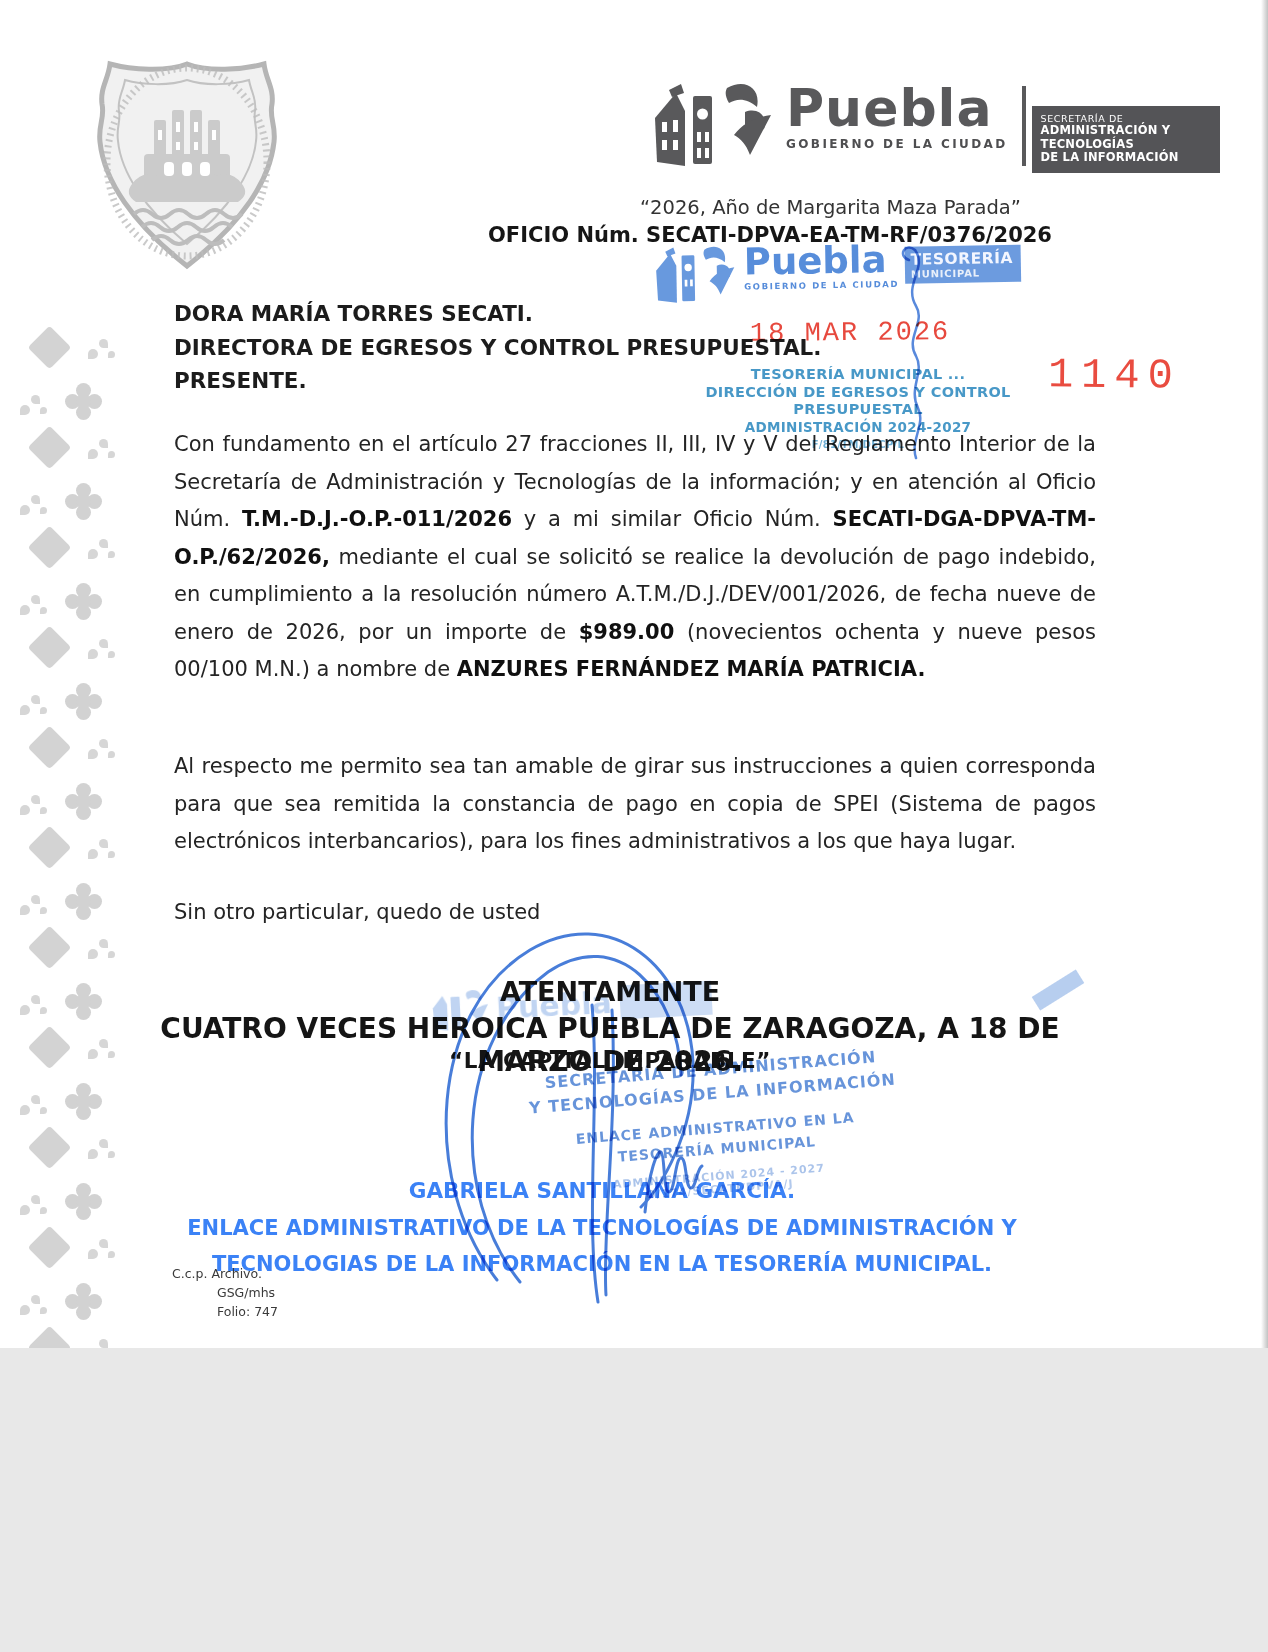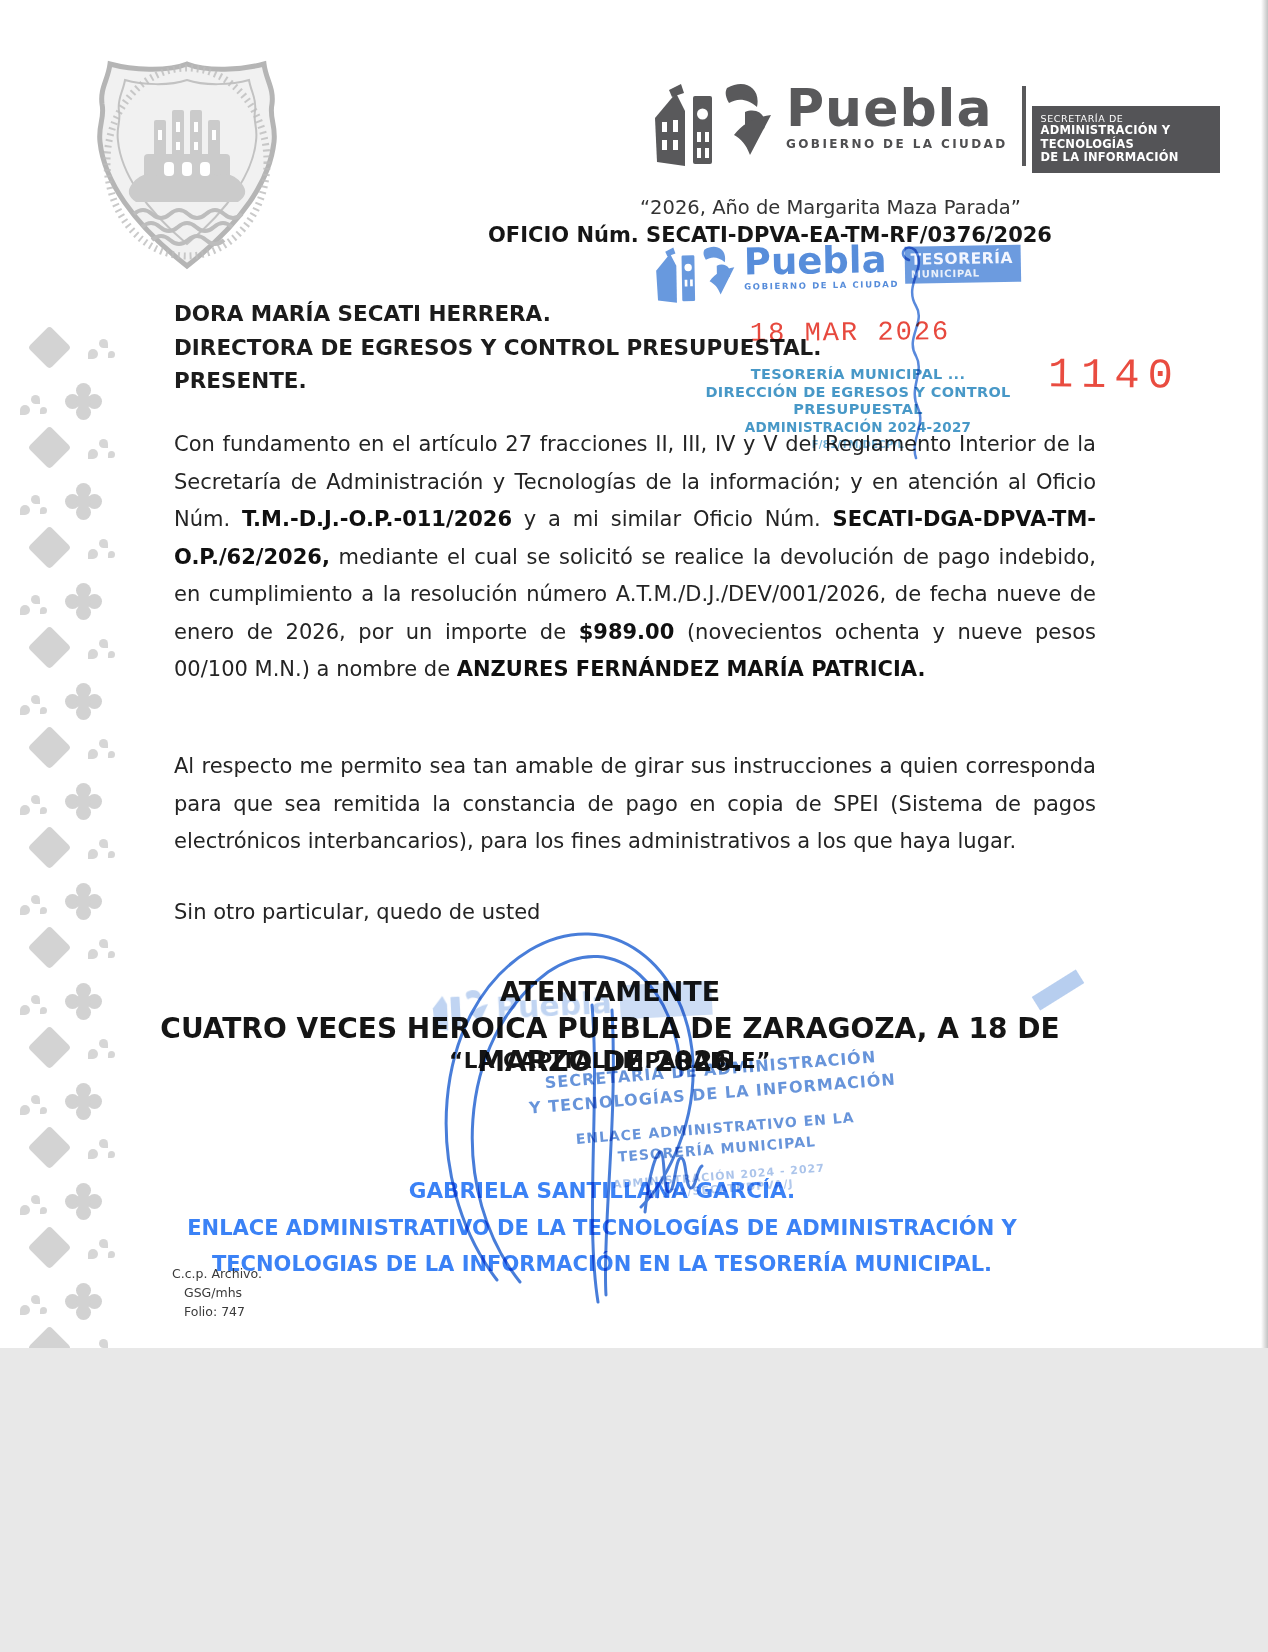--- a/index.html
+++ b/index.html
@@ -96,21 +96,21 @@
   .sc3{margin-top:12px;}
   .sc5{font-size:11px;opacity:.55;margin-top:10px;letter-spacing:1px;}
   .sc6{font-size:11px;opacity:.5;letter-spacing:1px;}
 
   .signer-line{position:absolute;left:152px;width:900px;text-align:center;color:#3b82f6;font-weight:700;}
   .signer-name{top:1178px;font-size:21.5px;}
   .signer-t1{top:1216px;font-size:21px;}
   .signer-t2{top:1252px;font-size:21px;}
 
   .ccp{position:absolute;left:172px;top:1264px;font-size:12.5px;color:#3a3a3a;line-height:19px;}
-  .ccp .ind{margin-left:12px;}
+  .ccp .ind{margin-left:45px;}
 
   
   .norma-logo{position:absolute;left:248px;top:1382px;transform:rotate(-12deg);}
   .capital-logo{position:absolute;left:398px;top:1424px;width:316px;text-align:center;color:#515154;}
   .cap-row{display:flex;align-items:center;justify-content:center;gap:5px;}
   .cap-top{font-size:24px;font-weight:700;letter-spacing:8px;color:#56565a;}
   .cap-main{font-size:45px;font-weight:800;letter-spacing:2px;margin-top:-4px;color:#4f4f52;}
 
   .sig-overlay{position:absolute;left:0;top:0;width:1268px;height:1652px;pointer-events:none;
         mix-blend-mode:multiply;}
@@ -395,21 +395,21 @@
       <div class="badge-l1">SECRETARÍA DE</div>
       <div class="badge-l2">ADMINISTRACIÓN Y TECNOLOGÍAS</div>
       <div class="badge-l3">DE LA INFORMACIÓN</div>
     </div>
   </div>
 
   <div class="quote">“2026, Año de Margarita Maza Parada”</div>
   <div class="oficio">OFICIO Núm. SECATI-DPVA-EA-TM-RF/0376/2026</div>
 
   <div class="recipient">
-    <div>DORA MARÍA SECATI HERRERA.</div>
+    <div>DORA MARÍA TORRES SECATI.</div>
     <div>DIRECTORA DE EGRESOS Y CONTROL PRESUPUESTAL.</div>
     <div>PRESENTE.</div>
   </div>
 
   <p class="para para1"><span>Con fundamento en el artículo 27 fracciones II, III, IV y V del Reglamento Interior de la Secretaría de Administración y Tecnologías de la información; y en atención al Oficio Núm. </span><b>T.M.-D.J.-O.P.-011/2026</b><span> y a mi similar Oficio Núm. </span><b>SECATI-DGA-DPVA-TM-O.P./62/2026,</b><span> mediante el cual se solicitó se realice la devolución de pago indebido, en cumplimiento a la resolución número A.T.M./D.J./DEV/001/2026, de fecha nueve de enero de 2026, por un importe de </span><b>$989.00</b><span> (novecientos ochenta y nueve pesos 00/100 M.N.) a nombre de </span><b>ANZURES FERNÁNDEZ MARÍA PATRICIA.</b></p>
   <p class="para para2">Al respecto me permito sea tan amable de girar sus instrucciones a quien corresponda para que sea remitida la constancia de pago en copia de SPEI (Sistema de pagos electrónicos interbancarios), para los fines administrativos a los que haya lugar.</p>
   <p class="closing">Sin otro particular, quedo de usted</p>
 
   <div class="att-line att-1">ATENTAMENTE</div>
   <div class="att-line att-2">CUATRO VECES HEROICA PUEBLA DE ZARAGOZA, A 18 DE MARZO DE 2026.</div>

